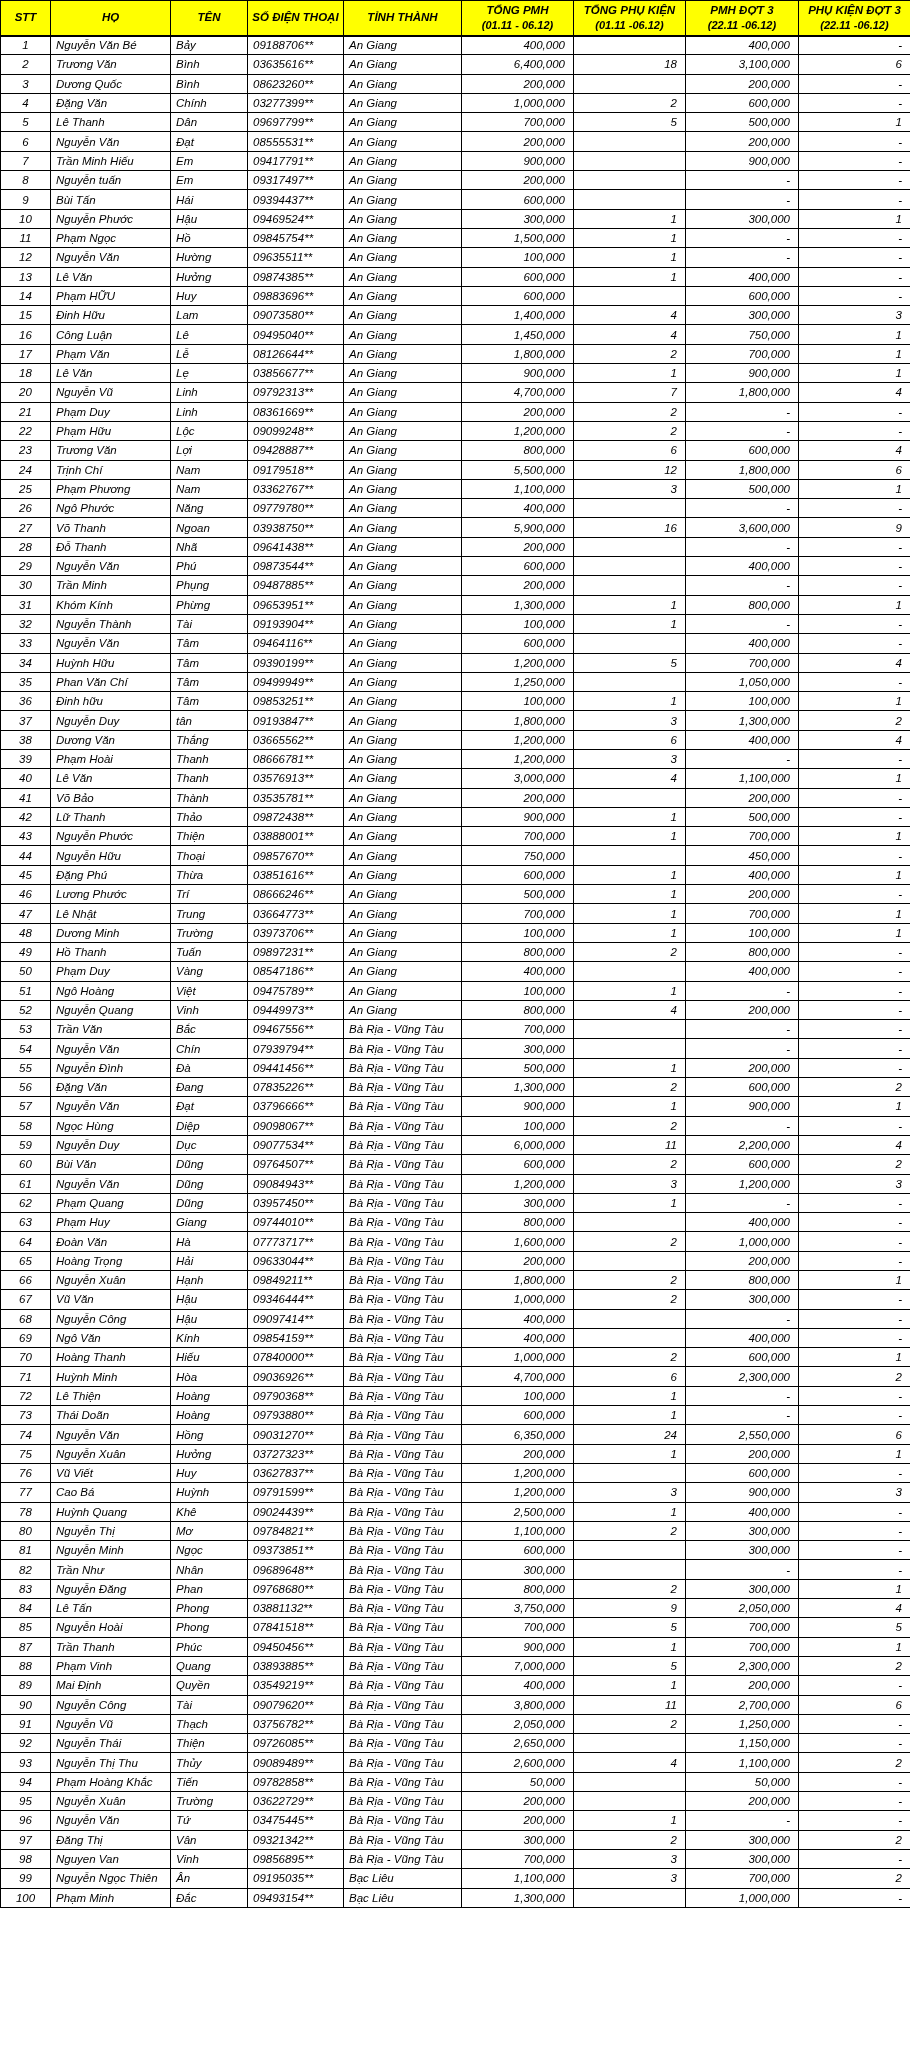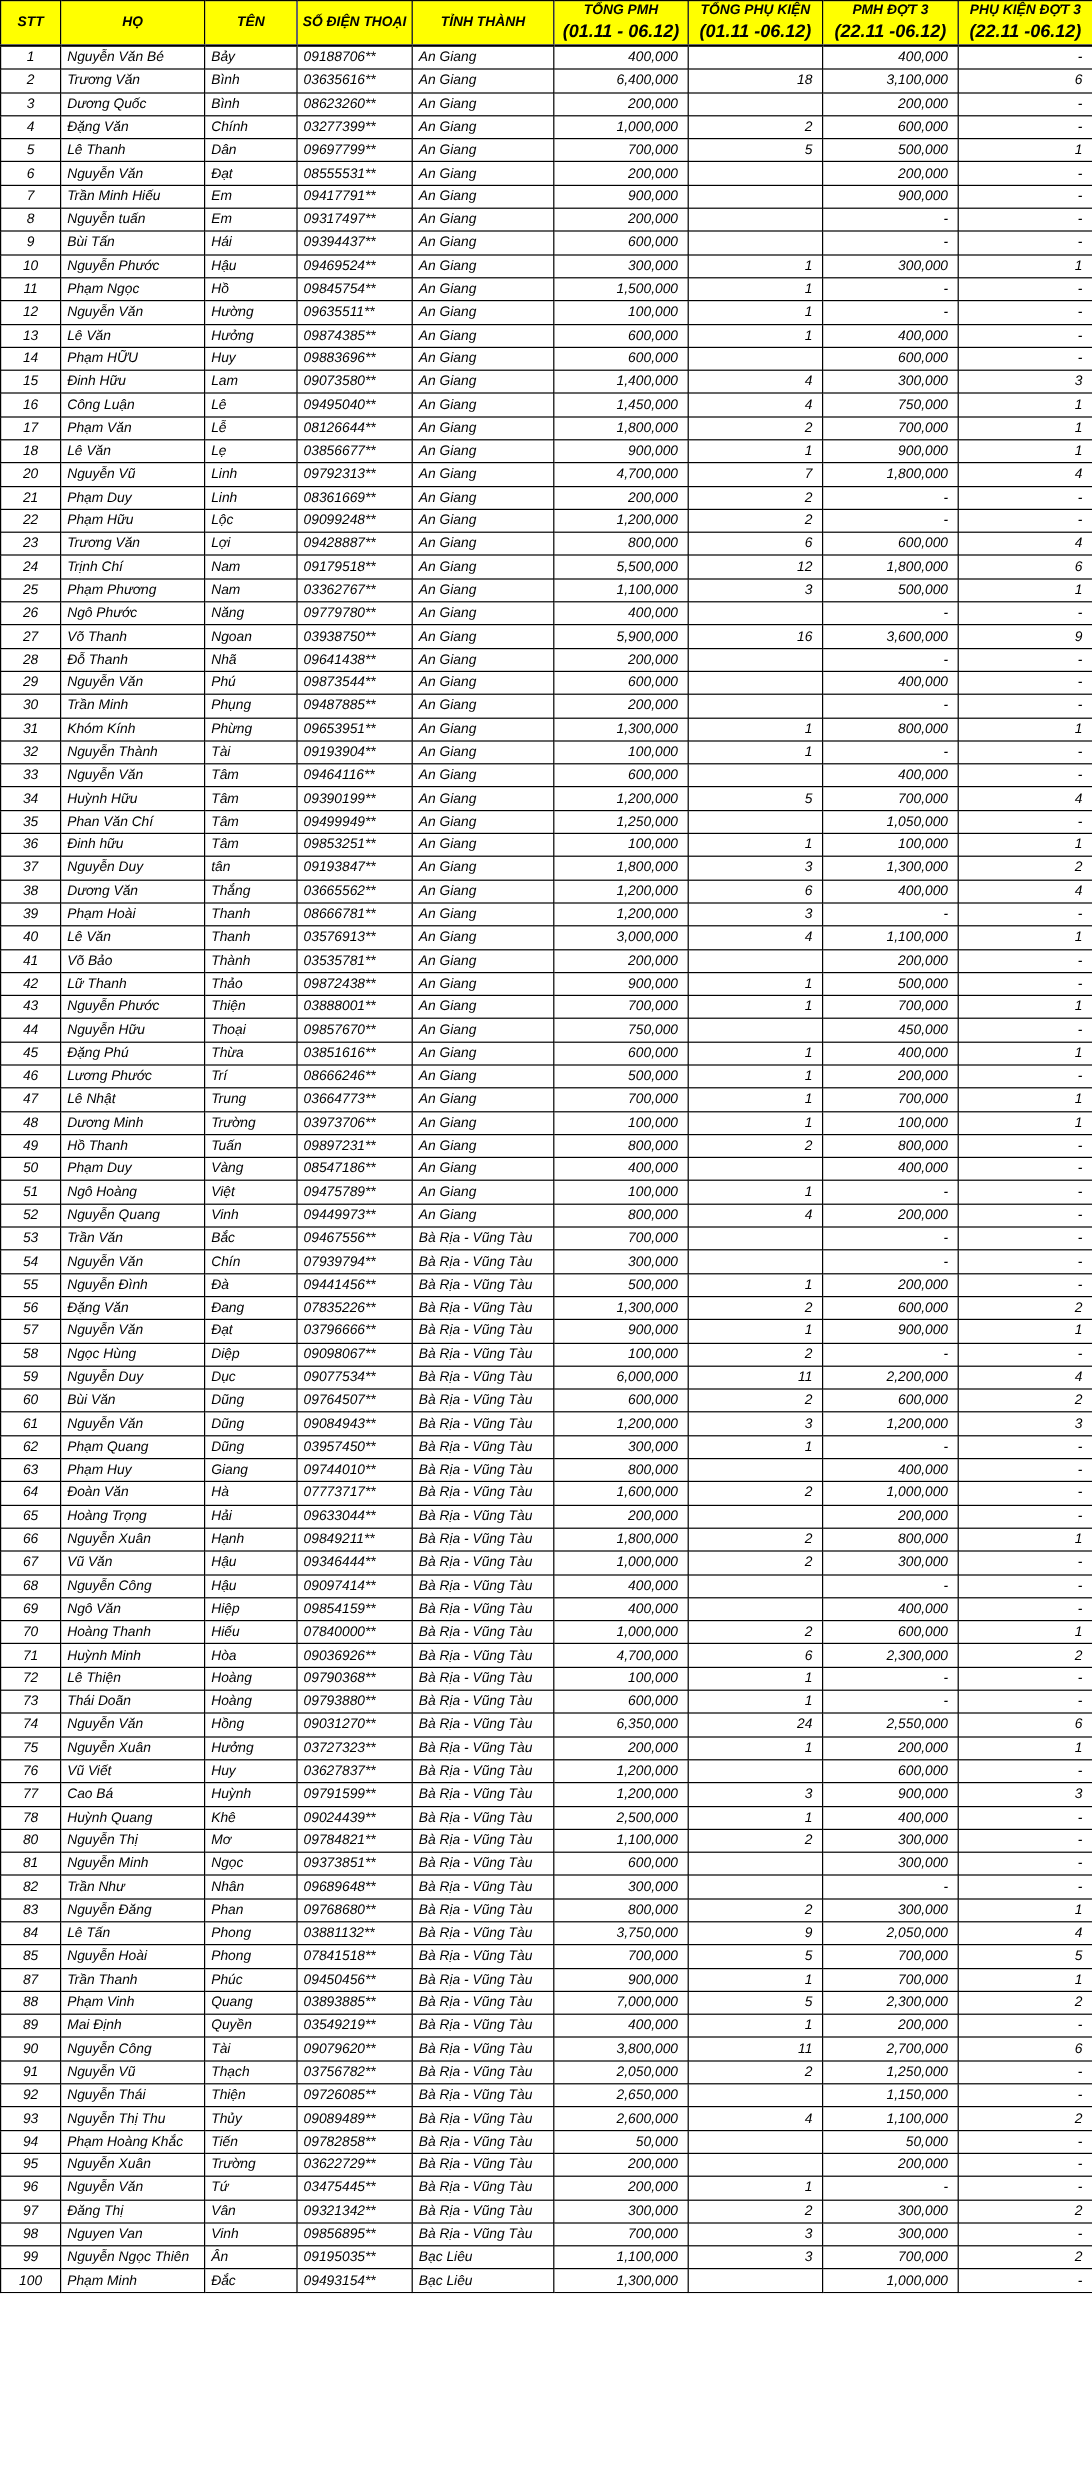--- a/index.html
+++ b/index.html
@@ -11,21 +11,21 @@
     background:#FFFF00;
     font-weight:bold;
     font-size:11.5px;
     text-align:center;
     vertical-align:middle;
     height:35px;
     border-bottom:2px solid #000;
     padding:1px 2px;
     line-height:1.3;
   }
-  thead th .sub{font-size:15px; font-weight:bold;}
+  thead th .sub{font-size:11px; font-weight:bold;}
   tbody td{
     height:19.3px;
     font-size:11.5px;
     padding:0 4px;
     vertical-align:middle;
     background:#ffffff;
   }
   .a-center{text-align:center;}
   .a-left{text-align:left; padding-left:5px;}
   .a-right{text-align:right; padding-right:8px;}
@@ -815,21 +815,21 @@
           <td class="a-left">09097414**</td>
           <td class="a-left">Bà Rịa - Vũng Tàu</td>
           <td class="a-right">400,000</td>
           <td class="a-right"></td>
           <td class="a-right">-</td>
           <td class="a-right">-</td>
         </tr>
         <tr>
           <td class="a-center">69</td>
           <td class="a-left">Ngô Văn</td>
-          <td class="a-left">Hiệp</td>
+          <td class="a-left">Kính</td>
           <td class="a-left">09854159**</td>
           <td class="a-left">Bà Rịa - Vũng Tàu</td>
           <td class="a-right">400,000</td>
           <td class="a-right"></td>
           <td class="a-right">400,000</td>
           <td class="a-right">-</td>
         </tr>
         <tr>
           <td class="a-center">70</td>
           <td class="a-left">Hoàng Thanh</td>

